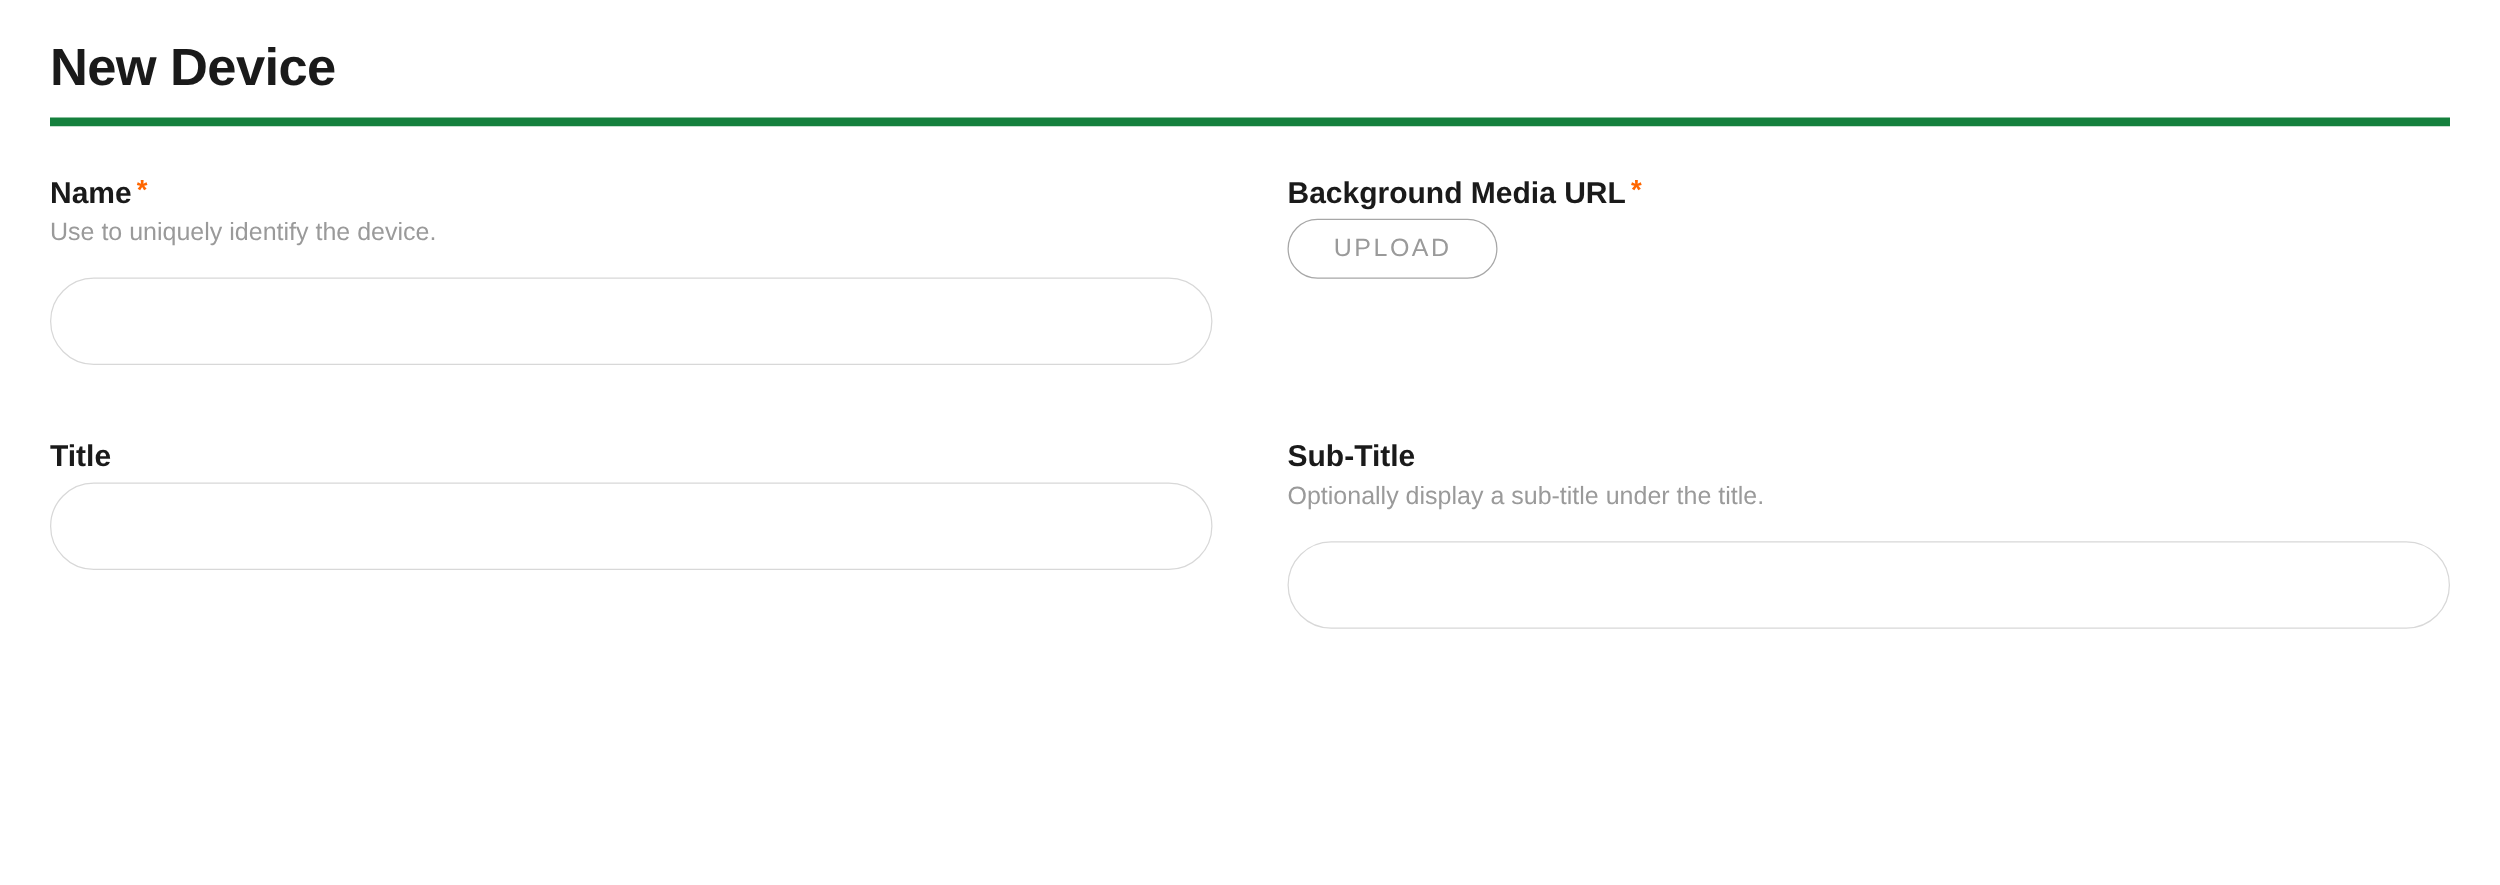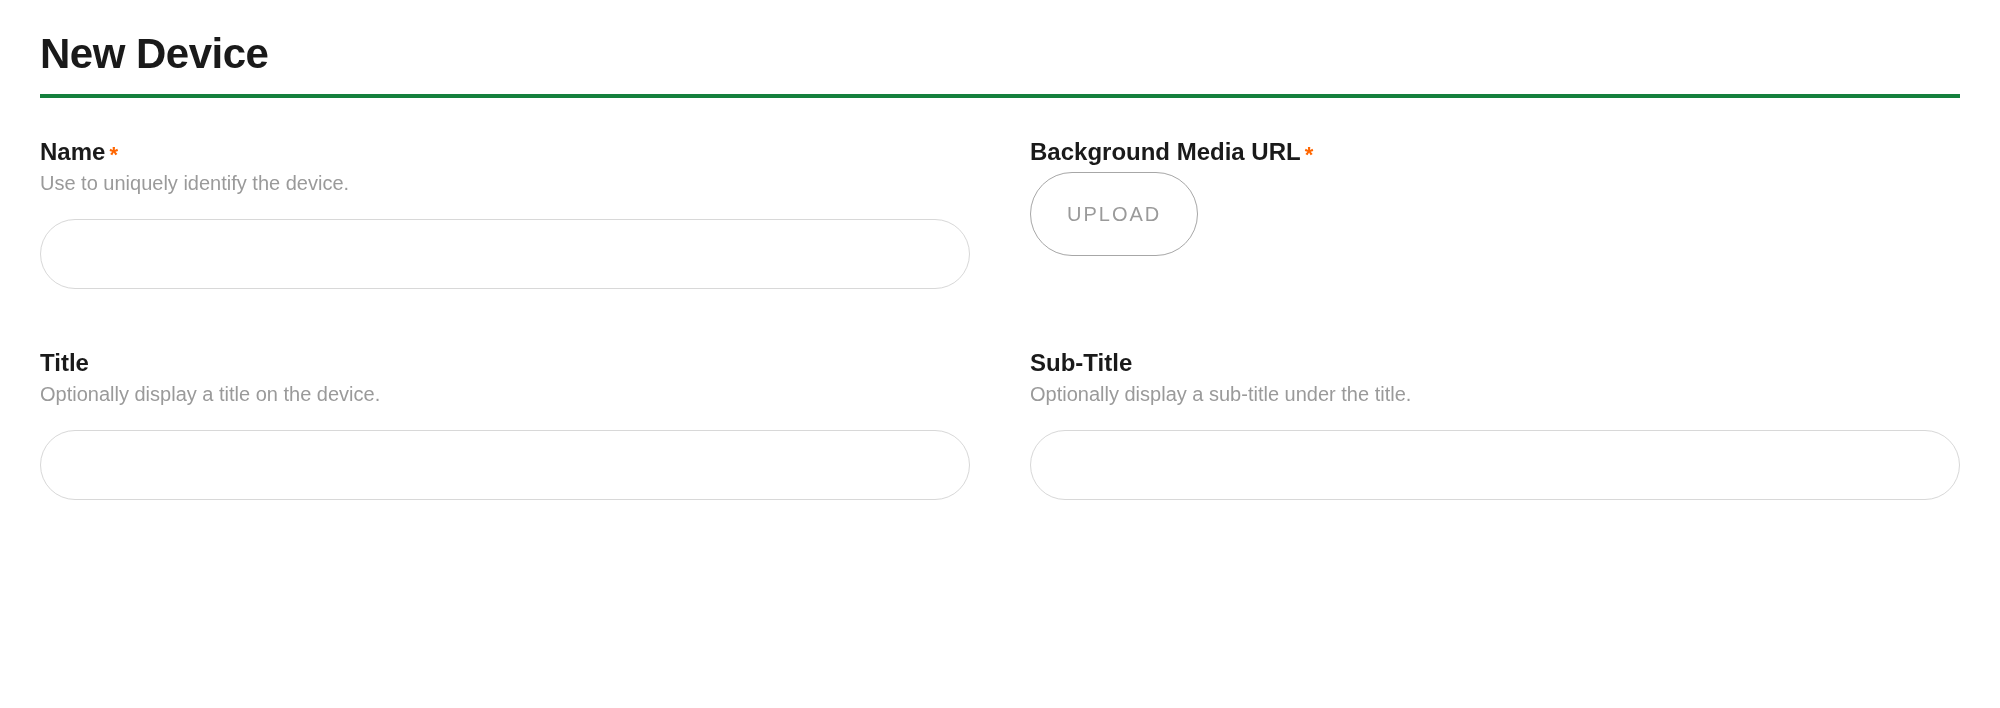--- a/index.html
+++ b/index.html
@@ -11,36 +11,36 @@
       font-family: -apple-system, BlinkMacSystemFont, "Segoe UI", Helvetica, Arial, sans-serif;
       background: #ffffff;
       padding: 30px 40px;
     }
     .page-title {
       font-size: 42px;
       font-weight: 800;
       color: #1a1a1a;
       letter-spacing: -0.5px;
       padding-bottom: 16px;
-      border-bottom: 4px solid #15803d;
+      border-bottom: 7px solid #15803d;
       margin-bottom: 40px;
     }
     .form-grid {
       display: grid;
       grid-template-columns: 1fr 1fr;
       column-gap: 60px;
       row-gap: 60px;
     }
     .field {
       display: flex;
       flex-direction: column;
     }
     .field-label-row {
       display: flex;
-      align-items: flex-end;
+      align-items: flex-start;
       gap: 4px;
       margin-bottom: 6px;
     }
     .field-label {
       font-size: 24px;
       font-weight: 700;
       color: #1a1a1a;
     }
     .required-star {
       color: #ff6600;
@@ -62,21 +62,21 @@
       background: #ffffff;
       padding: 0 28px;
       font-size: 20px;
       color: #1a1a1a;
       outline: none;
     }
     .upload-button {
       display: inline-flex;
       align-items: center;
       justify-content: center;
-      height: 84px;
+      height: 48px;
       padding: 0 36px;
       border: 1px solid #a7a7a7;
       border-radius: 9999px;
       background: #ffffff;
       color: #9a9a9a;
       font-size: 20px;
       font-weight: 500;
       letter-spacing: 2px;
       cursor: pointer;
       width: fit-content;
@@ -103,21 +103,20 @@
       <span class="field-label">Background Media URL</span>
       <span class="required-star">*</span>
     </div>
     <button class="upload-button">UPLOAD</button>
   </div>
 
   <div class="field">
     <div class="field-label-row">
       <span class="field-label">Title</span>
     </div>
-    <div class="field-help">Optionally display a title on the device.</div>
     <input type="text" class="text-input" value="" style="">
   </div>
 
   <div class="field">
     <div class="field-label-row">
       <span class="field-label">Sub-Title</span>
     </div>
     <div class="field-help">Optionally display a sub-title under the title.</div>
     <input type="text" class="text-input" value="" style="">
   </div>

